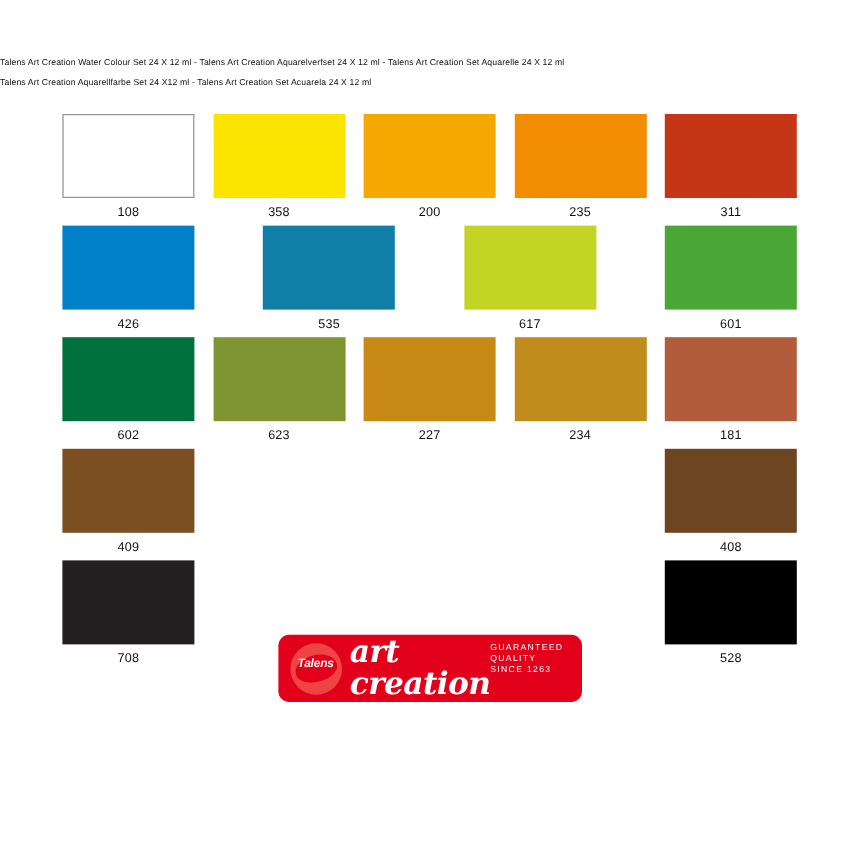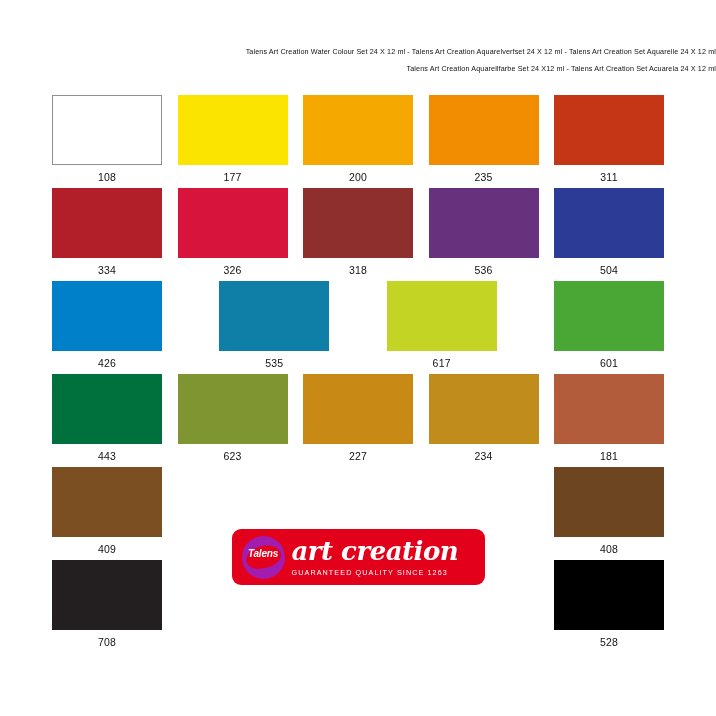--- a/index.html
+++ b/index.html
@@ -16,21 +16,21 @@
     overflow: hidden;
   }
   .sheet {
     width: 716px;
     height: 716px;
     position: relative;
     box-sizing: border-box;
     padding: 0;
   }
   .header {
-    text-align: right;
+    text-align: left;
     padding-top: 46px;
     line-height: 1.55;
   }
   .header .line {
     font-size: 7.2px;
     letter-spacing: 0.12px;
     color: #111111;
     display: block;
   }
   .header .line2 {
@@ -97,21 +97,21 @@
     display: flex;
     align-items: center;
     padding: 0 12px 0 10px;
     box-sizing: border-box;
     position: relative;
   }
   .logo-mark {
     width: 43px;
     height: 43px;
     border-radius: 50%;
-    background: #a21caf;
+    background: #ef4444;
     position: relative;
     flex: 0 0 auto;
     margin-right: 7px;
     overflow: hidden;
   }
   .logo-mark .swoosh {
     position: absolute;
     left: 4px;
     top: 10px;
     width: 35px;
@@ -128,21 +128,21 @@
     text-align: center;
     font-size: 10px;
     font-style: italic;
     font-weight: bold;
     color: #ffffff;
     letter-spacing: -0.2px;
     z-index: 2;
   }
   .logo-text {
     display: flex;
-    flex-direction: column;
+    flex-direction: row;
     justify-content: center;
     flex: 1 1 auto;
   }
   .logo-title {
     font-family: "DejaVu Serif", serif;
     font-style: italic;
     font-weight: bold;
     font-size: 26px;
     color: #ffffff;
     line-height: 1;
@@ -166,79 +166,57 @@
   </div>
 
   <div class="grid">
       <div class="row">
         <div class="cell">
           <div class="swatch outlined" style="background: rgb(255, 255, 255);"></div>
           <div class="code">108</div>
         </div>
         <div class="cell">
           <div class="swatch" style="background: rgb(251, 229, 0);"></div>
-          <div class="code">177</div>
+          <div class="code">358</div>
         </div>
         <div class="cell">
           <div class="swatch" style="background: rgb(245, 168, 0);"></div>
           <div class="code">200</div>
         </div>
         <div class="cell">
           <div class="swatch" style="background: rgb(242, 140, 0);"></div>
           <div class="code">235</div>
         </div>
         <div class="cell">
           <div class="swatch" style="background: rgb(197, 54, 23);"></div>
           <div class="code">311</div>
         </div>
       </div>
       <div class="row">
         <div class="cell">
-          <div class="swatch" style="background: rgb(179, 31, 40);"></div>
-          <div class="code">334</div>
-        </div>
-        <div class="cell">
-          <div class="swatch" style="background: rgb(214, 20, 60);"></div>
-          <div class="code">326</div>
-        </div>
-        <div class="cell">
-          <div class="swatch" style="background: rgb(142, 47, 45);"></div>
-          <div class="code">318</div>
-        </div>
-        <div class="cell">
-          <div class="swatch" style="background: rgb(104, 49, 126);"></div>
-          <div class="code">536</div>
-        </div>
-        <div class="cell">
-          <div class="swatch" style="background: rgb(44, 60, 150);"></div>
-          <div class="code">504</div>
-        </div>
-      </div>
-      <div class="row">
-        <div class="cell">
           <div class="swatch" style="background: rgb(0, 128, 200);"></div>
           <div class="code">426</div>
         </div>
         <div class="cell">
           <div class="swatch" style="background: rgb(15, 127, 168);"></div>
           <div class="code">535</div>
         </div>
         <div class="cell">
           <div class="swatch" style="background: rgb(195, 212, 36);"></div>
           <div class="code">617</div>
         </div>
         <div class="cell">
           <div class="swatch" style="background: rgb(74, 166, 53);"></div>
           <div class="code">601</div>
         </div>
       </div>
       <div class="row">
         <div class="cell">
           <div class="swatch" style="background: rgb(0, 112, 60);"></div>
-          <div class="code">443</div>
+          <div class="code">602</div>
         </div>
         <div class="cell">
           <div class="swatch" style="background: rgb(127, 149, 49);"></div>
           <div class="code">623</div>
         </div>
         <div class="cell">
           <div class="swatch" style="background: rgb(201, 138, 21);"></div>
           <div class="code">227</div>
         </div>
         <div class="cell">

